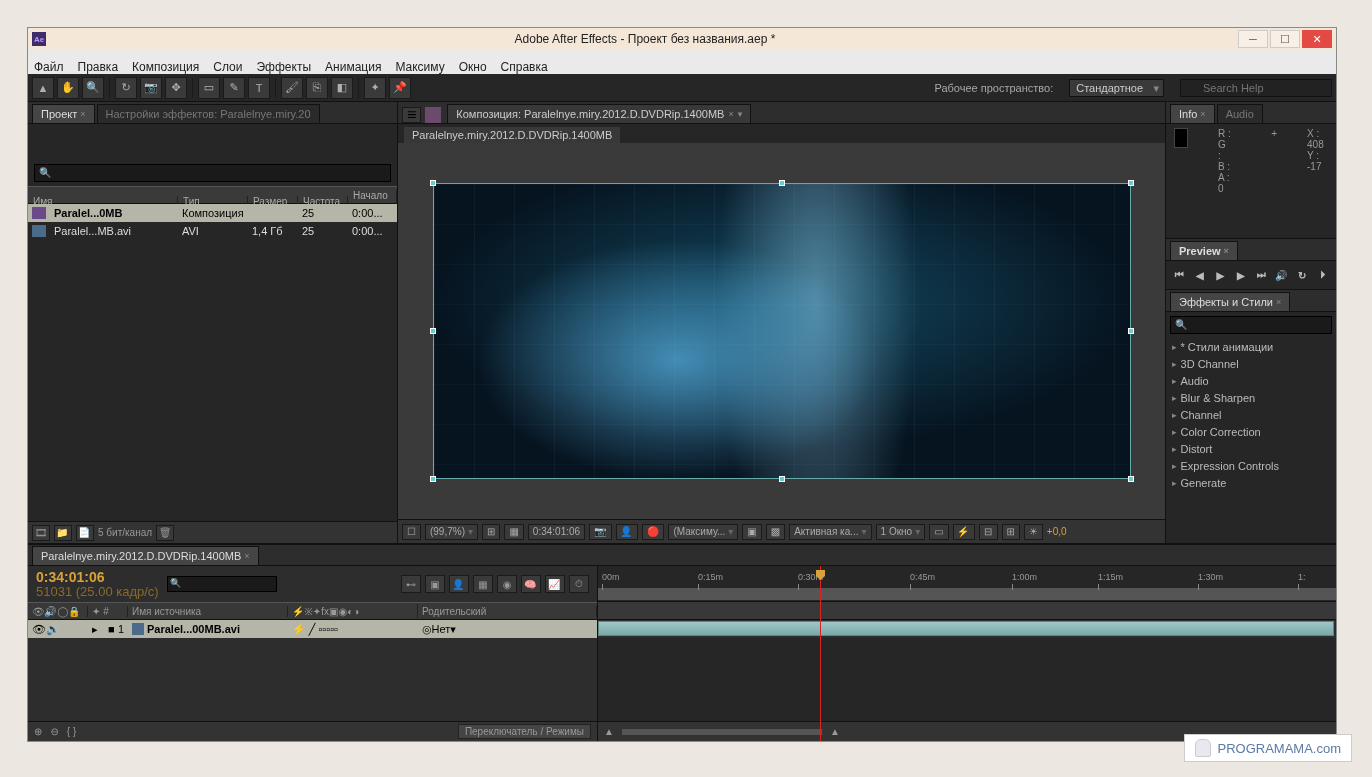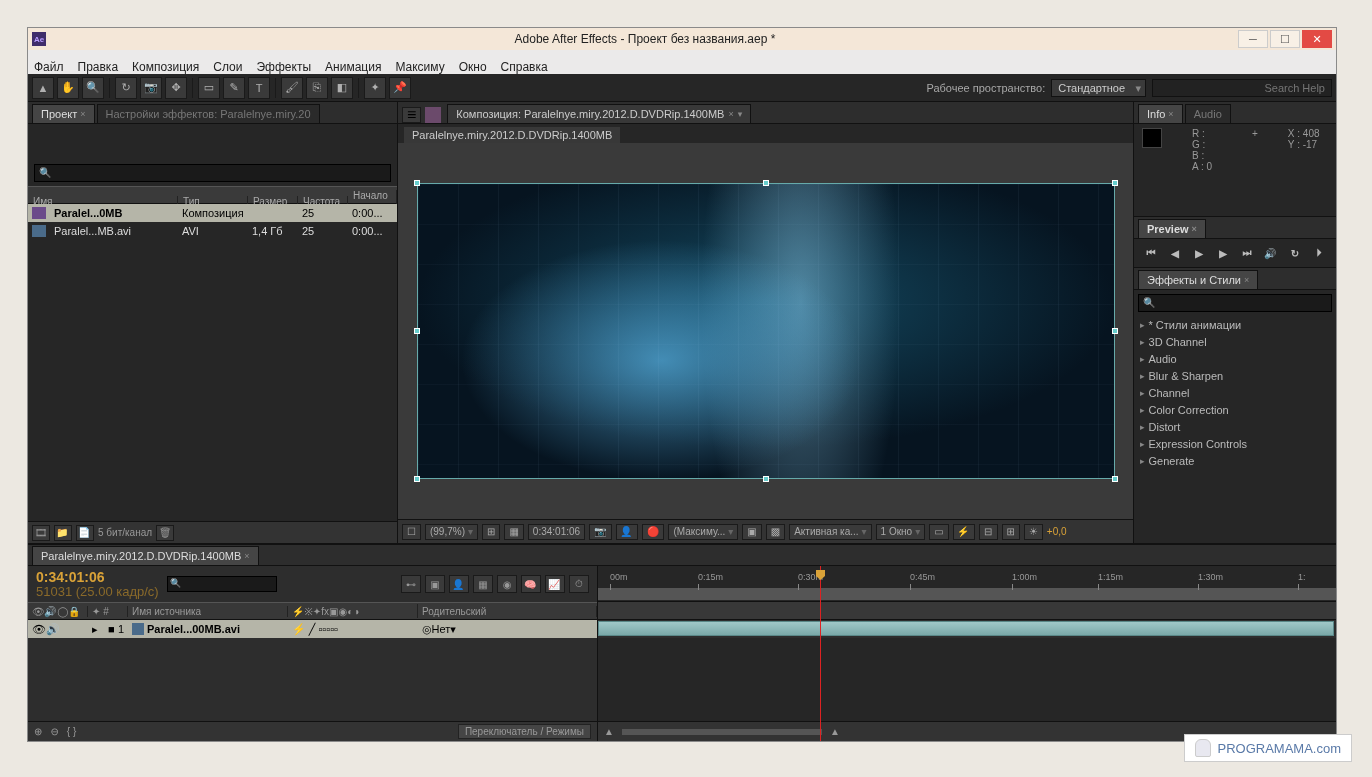--- a/index.html
+++ b/index.html
@@ -9,30 +9,30 @@
 .ae-icon { width:14px; height:14px; background:#3f2d6b; color:#b89cff; font-size:8px; font-weight:bold; display:flex; align-items:center; justify-content:center; margin-right:6px; }
 .title-text { flex:1; text-align:center; color:#222; font-size:12px; }
 .win-btns { display:flex; gap:2px; }
 .win-btn { width:30px; height:18px; display:flex; align-items:center; justify-content:center; font-size:11px; color:#555; border:1px solid #ccc; background:#f8f0e6; cursor:pointer; }
 .win-btn.close { background:#e34a44; color:#fff; border:none; }
 .menubar { height:24px; background:#ebeaea; display:flex; align-items:flex-end; padding:0 6px; gap:14px; font-size:12px; color:#222; }
 .menubar span { cursor:pointer; }
 .toolbar { height:28px; background:#262626; border-bottom:1px solid #111; display:flex; align-items:center; padding:0 4px; gap:3px; }
 .tool-btn { width:22px; height:22px; background:#3a3a3a; border:1px solid #1a1a1a; color:#b0b0b0; font-size:11px; display:flex; align-items:center; justify-content:center; cursor:pointer; }
 .tool-sep { width:1px; height:20px; background:#1a1a1a; margin:0 2px; }
-.workspace-area { margin-left:auto; display:flex; align-items:center; gap:6px; color:#a8a8a8; font-size:11px; }
+.workspace-area { margin-left:auto; display:flex; align-items:center; gap:16px; color:#a8a8a8; font-size:11px; }
 .workspace-dd { background:#3a3a3a; border:1px solid #111; color:#ccc; padding:2px 20px 2px 6px; font-size:11px; position:relative; cursor:pointer; }
 .workspace-dd::after { content:"▾"; position:absolute; right:4px; color:#888; }
-.search-box { background:#222; border:1px solid #111; color:#888; font-size:11px; padding:2px 6px 2px 22px; width:180px; position:relative;text-align:right; }
+.search-box { background:#222; border:1px solid #111; color:#888; font-size:11px; padding:2px 6px 2px 22px; width:152px; position:relative; }
 .search-wrap { position:relative; }
 .search-wrap::before { content:"🔍"; position:absolute; left:5px; top:3px; font-size:10px; color:#888; }
 .main { flex:1; display:flex; background:#f0abfc; overflow:hidden; }
 .left-col { width:370px; display:flex; flex-direction:column; border-right:1px solid #111; }
 .center-col { flex:1; display:flex; flex-direction:column; border-right:1px solid #111; background:#262626; }
-.right-col { width:202px; display:flex; flex-direction:column; background:#262626; }
+.right-col { width:170px; display:flex; flex-direction:column; background:#262626; }
 .panel { display:flex; flex-direction:column; background:#262626; }
 .panel-tabs { height:22px; background:#2d2d2d; display:flex; align-items:flex-end; padding:0 4px; gap:2px; border-bottom:1px solid #111; }
 .tab { background:#383838; color:#bbb; font-size:11px; padding:3px 8px; border:1px solid #111; border-bottom:none; cursor:pointer; display:flex; align-items:center; gap:3px; }
 .tab.active { background:#454545; color:#ddd; }
 .tab-close { color:#888; font-size:9px; }
 .tab.inactive { background:#2a2a2a; color:#777; }
 
 .proj-header { display:flex; padding:6px; gap:8px; }
 .proj-thumb { width:60px; height:38px; background:#000; border:1px solid #444; background:linear-gradient(#5a6b78 0%,#5a6b78 20%,#000 20%,#000 80%,#5a6b78 80%); }
 .proj-info { color:#ccc; font-size:11px; line-height:14px; }
@@ -376,21 +376,21 @@
          <span>⊕</span>
          <span>⊖</span>
          <span>{ }</span>
          <div style="flex:1"></div>
          <div class="tog">Переключатель / Режимы</div>
        </div>
      </div>
      <div class="tl-right">
        <div class="tl-ruler">
          <div class="tl-ruler-bar"></div>
-         <div class="tick" style="left:12px">00m</div>
+         <div class="tick" style="left:4px">00m</div>
          <div class="tick" style="left:100px">0:15m</div>
          <div class="tick" style="left:200px">0:30m</div>
          <div class="tick" style="left:312px">0:45m</div>
          <div class="tick" style="left:414px">1:00m</div>
          <div class="tick" style="left:500px">1:15m</div>
          <div class="tick" style="left:600px">1:30m</div>
          <div class="tick" style="left:700px">1:</div>
        </div>
        <div class="tl-track-hdr"></div>
        <div class="tl-track">

